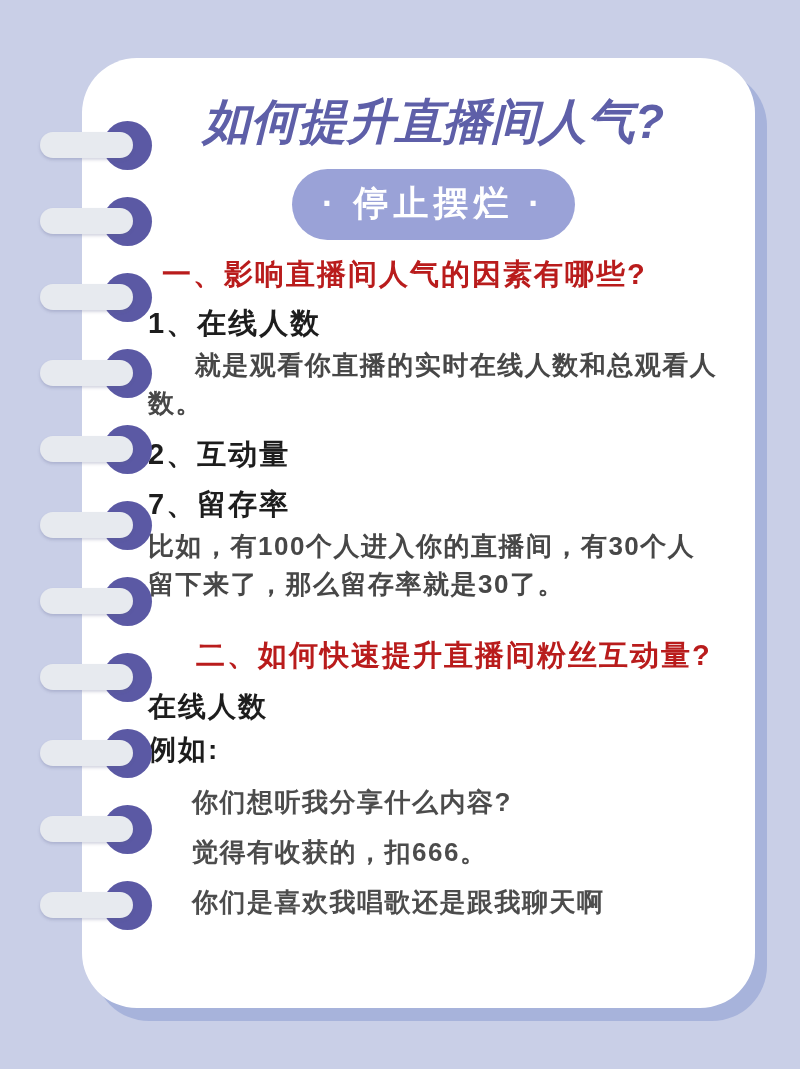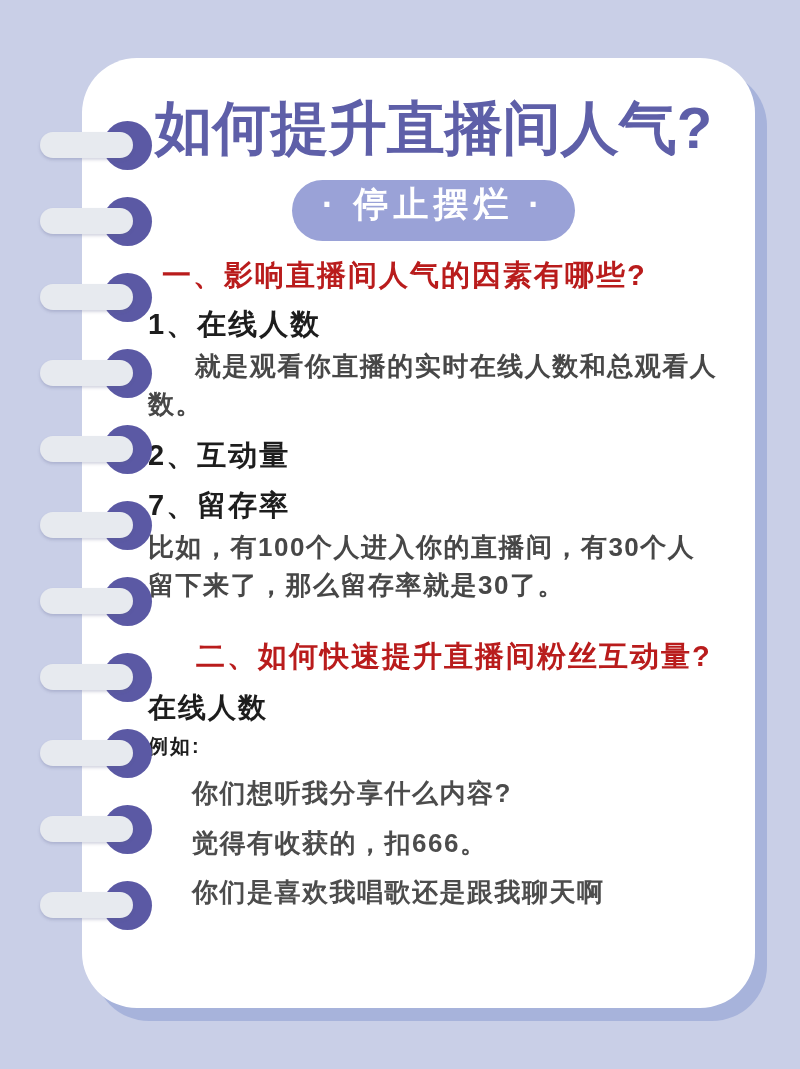--- a/index.html
+++ b/index.html
@@ -45,36 +45,37 @@
     width: 93px;
     height: 26px;
     border-radius: 13px;
     background: #e7eaef;
     box-shadow: 0 2px 3px rgba(90,95,140,0.25);
   }
   
   .title {
     margin: 0;
     text-align: center;
-    font-size: 58px;
+    font-size: 48px;
     font-weight: 900;
     color: #5e5fa8;
     letter-spacing: 0px;
     line-height: 1.1;
+    font-style: italic;
   }
   .badge {
     display: block;
     width: fit-content;
     margin: 20px auto 0;
     background: #9aa2d7;
     color: #ffffff;
     font-size: 35px;
     font-weight: 900;
     letter-spacing: 5px;
-    padding: 1px 30px 13px;
+    padding: 11px 30px 13px;
     border-radius: 40px;
   }
   .red-heading {
     margin: 18px 0 0 14px;
     font-size: 29px;
     font-weight: 900;
     color: #b91c1c;
     letter-spacing: 2px;
     line-height: 1.15;
   }
@@ -99,21 +100,21 @@
   .sub-heading {
     margin: 14px 0 0 0;
     font-size: 28px;
     font-weight: 900;
     color: #1d1d1d;
     letter-spacing: 2px;
     line-height: 1.4;
   }
   .example-label {
     margin: 6px 0 0 0;
-    font-size: 20px;
+    font-size: 28px;
     font-weight: 900;
     color: #1d1d1d;
     letter-spacing: 2px;
     line-height: 1.3;
   }
   .quote {
     margin: 20px 0 0 44px;
     font-size: 26px;
     font-weight: 700;
     color: #4c4c4c;

